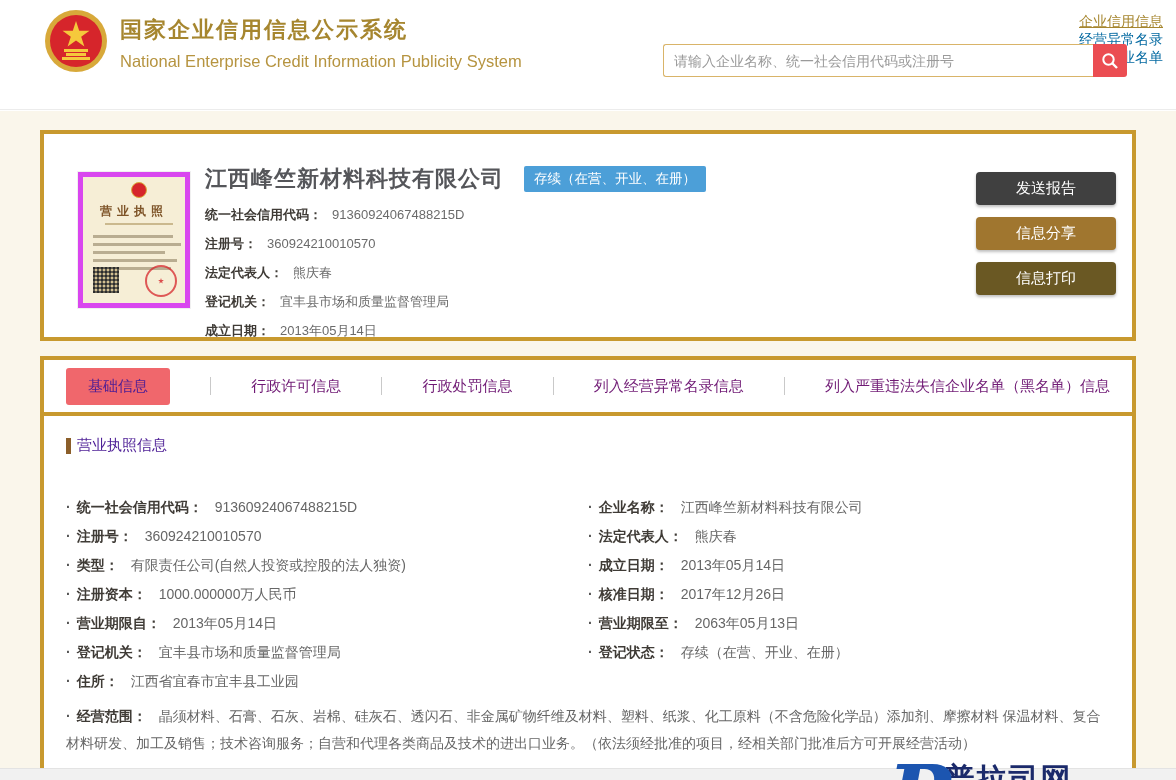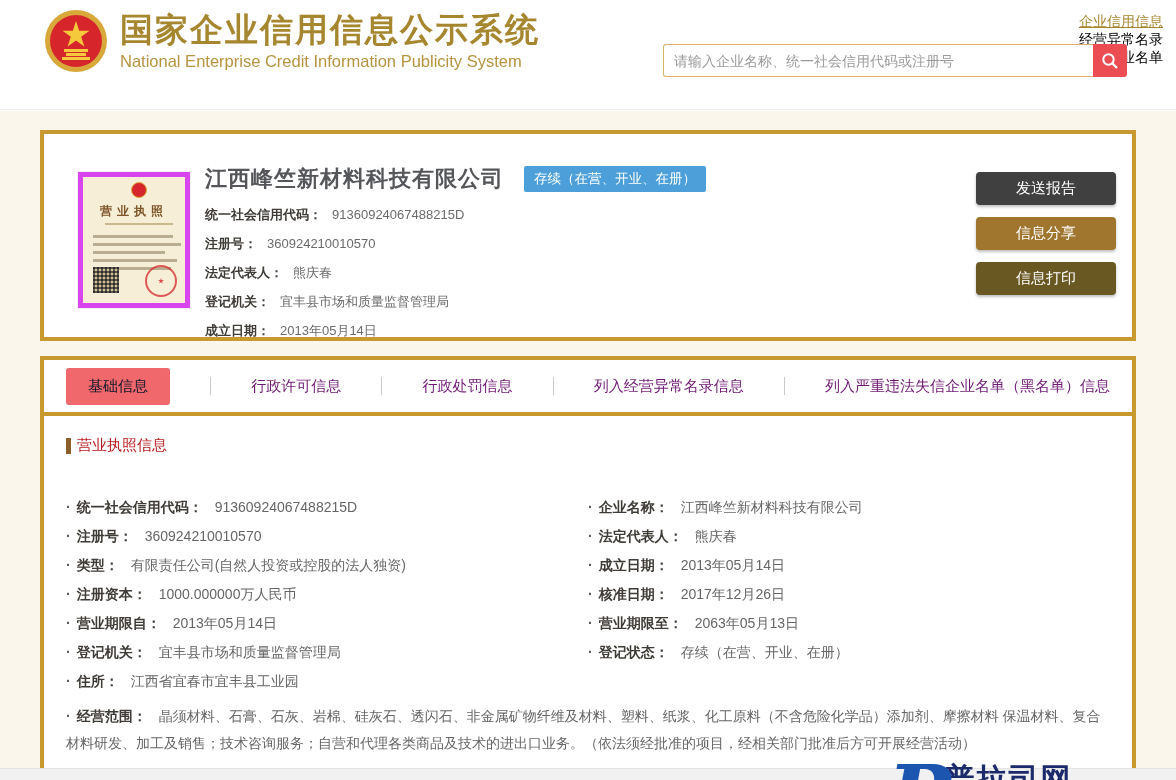--- a/index.html
+++ b/index.html
@@ -5,27 +5,27 @@
   * { margin:0; padding:0; box-sizing:border-box; }
   html,body { width:1176px; height:780px; overflow:hidden;
     font-family:"Liberation Sans","DejaVu Sans",sans-serif; background:#fff; }
   .page { position:relative; width:1176px; height:780px; overflow:hidden; }
 
   
   .header { position:absolute; left:0; top:0; width:1176px; height:110px;
     background:#fff; border-bottom:1px solid #ececec; }
   .logo-area { position:absolute; left:44px; top:9px; display:flex; align-items:center; }
   .emblem { width:64px; height:64px; margin-right:12px; }
-  .site-title { font-size:33px; font-weight:bold; color:#A6862F; letter-spacing:2px; line-height:38px; }
+  .site-title { font-size:22px; font-weight:bold; color:#A6862F; letter-spacing:2px; line-height:38px; }
   .site-subtitle { font-size:16.5px; color:#B69440; margin-top:3px; }
 
   .top-right { position:absolute; left:663px; top:13px; width:500px; }
   .nav-row { display:flex; align-items:flex-end; font-size:14px; height:22px;flex-direction:column; }
   .nav-row .mag { margin-right:8px; }
-  .nav-link { color:#000000; text-decoration:none; cursor:pointer; }
+  .nav-link { color:#0369a1; text-decoration:none; cursor:pointer; }
   .nav-link.active { color:#A6862F; text-decoration:underline; }
   .nav-sep { width:1px; height:15px; background:#c9c9c9; margin:0 16px; }
   .search-row { display:flex; margin-top:9px; }
   .search-input { width:430px; height:33px; border:1px solid #D9B469; border-right:none;
     border-radius:3px 0 0 3px; padding:0 10px; font-size:14px; color:#333; outline:none; }
   .search-input::placeholder { color:#9a9a9a; }
   .search-btn { width:34px; height:33px; background:#EB4D52; border:none; cursor:pointer;
     border-radius:0 3px 3px 0; display:flex; align-items:center; justify-content:center; }
 
   
@@ -66,27 +66,27 @@
     font-family:inherit; }
   .btn-report { background:#404040; }
   .btn-share  { background:#A0762F; }
   .btn-print  { background:#6A5823; }
 
   
   .card2 { top:356px; height:412px; border-bottom:none; }
   .tabbar { display:flex; align-items:center; justify-content:space-between;
     height:56px; padding:0 22px; border-bottom:4px solid #C8992E; }
   .tab { font-size:15px; color:#701a75; cursor:pointer; white-space:nowrap; }
-  .tab.active { background:#F0676C; color:#0f172a; padding:9px 22px; border-radius:3px; }
+  .tab.active { background:#F0676C; color:#4c1d95; padding:9px 22px; border-radius:3px; }
   .tab-sep { width:1px; height:18px; background:#c9c9c9; }
 
   .detail { padding:20px 22px 0 22px; position:relative; }
   .section-title { display:flex; align-items:center; margin-bottom:16px; }
   .section-bar { width:5px; height:16px; background:#8B5E2A; margin-right:6px; }
-  .section-text { font-size:15px; color:#b91c1c; }
+  .section-text { font-size:15px; color:#4c1d95; }
 
   .cols { display:flex; }
   .col { width:50%;margin-top:28px; }
   .d-row { font-size:14px; color:#666; margin-bottom:13px; line-height:16px; }
   .d-bullet { color:#555; margin-right:6px; font-weight:bold; }
   .d-label { font-weight:bold; color:#3F3B36; margin-right:12px; }
   .scope-row { font-size:14px; color:#666; line-height:27px; margin-top:1px; padding-right:8px; }
 
   
   .watermark { position:absolute; right:0px; bottom:-72px; display:flex; align-items:flex-end; z-index:5; }

